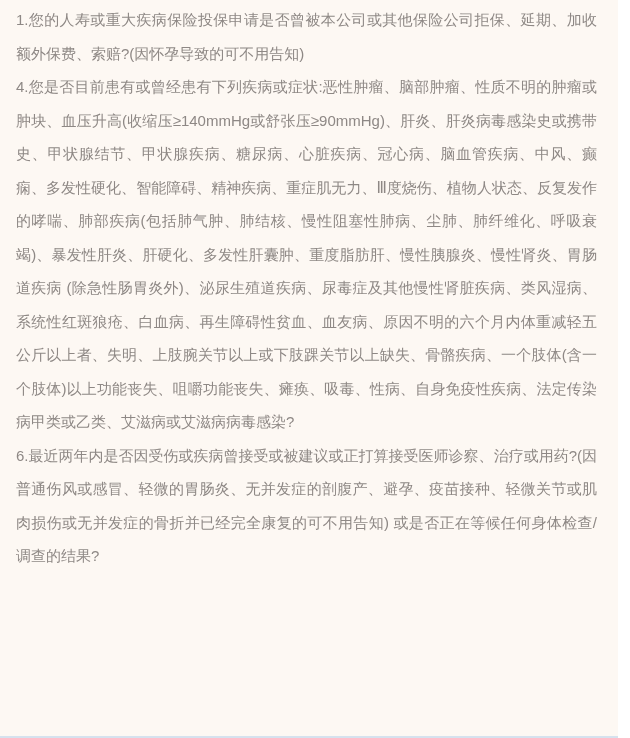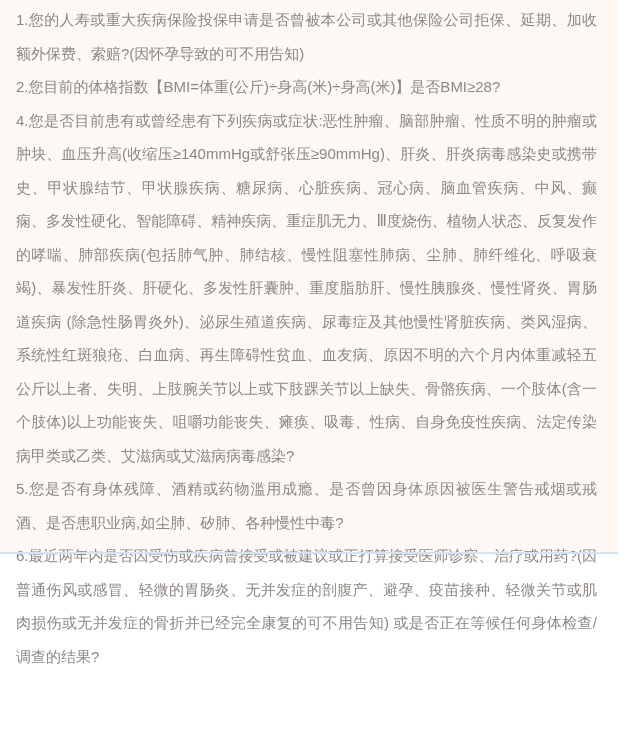--- a/index.html
+++ b/index.html
@@ -19,21 +19,21 @@
     position: relative;
     overflow: hidden;
     background: var(--gutter);
     font-family: "Liberation Sans", "DejaVu Sans", sans-serif;
   }
   .page {
     position: absolute;
     left: 0;
     top: 0;
     width: 618px;
-    height: 554px;
+    height: 738px;
     background: var(--bg);
   }
   .content {
     padding: 3px 21px 0 16px;
   }
   p.question {
     margin: 0;
     padding: 0;
     font-size: 15px;
     line-height: 33.5px;
@@ -58,20 +58,18 @@
     height: 2px;
     background: var(--divider);
   }
 </style>
 </head>
 <body>
 
 <div class="page">
   <div class="content">
       <p class="question">1.您的人寿或重大疾病保险投保申请是否曾被本公司或其他保险公司拒保、延期、加收额外保费、索赔?(因怀孕导致的可不用告知)</p>
-      <p class="question">2.您目前的体格指数【BMI=体重(公斤)÷身高(米)÷身高(米)】是否BMI≥28?</p>
       <p class="question">4.您是否目前患有或曾经患有下列疾病或症状:恶性肿瘤、脑部肿瘤、性质不明的肿瘤或肿块、血压升高(收缩压≥140mmHg或舒张压≥90mmHg)、肝炎、肝炎病毒感染史或携带史、甲状腺结节、甲状腺疾病、糖尿病、心脏疾病、冠心病、脑血管疾病、中风、癫痫、多发性硬化、智能障碍、精神疾病、重症肌无力、Ⅲ度烧伤、植物人状态、反复发作的哮喘、肺部疾病(包括肺气肿、肺结核、慢性阻塞性肺病、尘肺、肺纤维化、呼吸衰竭)、暴发性肝炎、肝硬化、多发性肝囊肿、重度脂肪肝、慢性胰腺炎、慢性肾炎、胃肠道疾病 (除急性肠胃炎外)、泌尿生殖道疾病、尿毒症及其他慢性肾脏疾病、类风湿病、系统性红斑狼疮、白血病、再生障碍性贫血、血友病、原因不明的六个月内体重减轻五公斤以上者、失明、上肢腕关节以上或下肢踝关节以上缺失、骨骼疾病、一个肢体(含一个肢体)以上功能丧失、咀嚼功能丧失、瘫痪、吸毒、性病、自身免疫性疾病、法定传染病甲类或乙类、艾滋病或艾滋病病毒感染?</p>
-      <p class="question">5.您是否有身体残障、酒精或药物滥用成瘾、是否曾因身体原因被医生警告戒烟或戒酒、是否患职业病,如尘肺、矽肺、各种慢性中毒?</p>
       <p class="question">6.最近两年内是否因受伤或疾病曾接受或被建议或正打算接受医师诊察、治疗或用药?(因普通伤风或感冒、轻微的胃肠炎、无并发症的剖腹产、避孕、疫苗接种、轻微关节或肌肉损伤或无并发症的骨折并已经完全康复的可不用告知) 或是否正在等候任何身体检查/调查的结果?</p>
     </div>
   <div class="bottom-divider"></div>
 </div>
 <div class="right-gutter"></div>
 
 </body></html>

